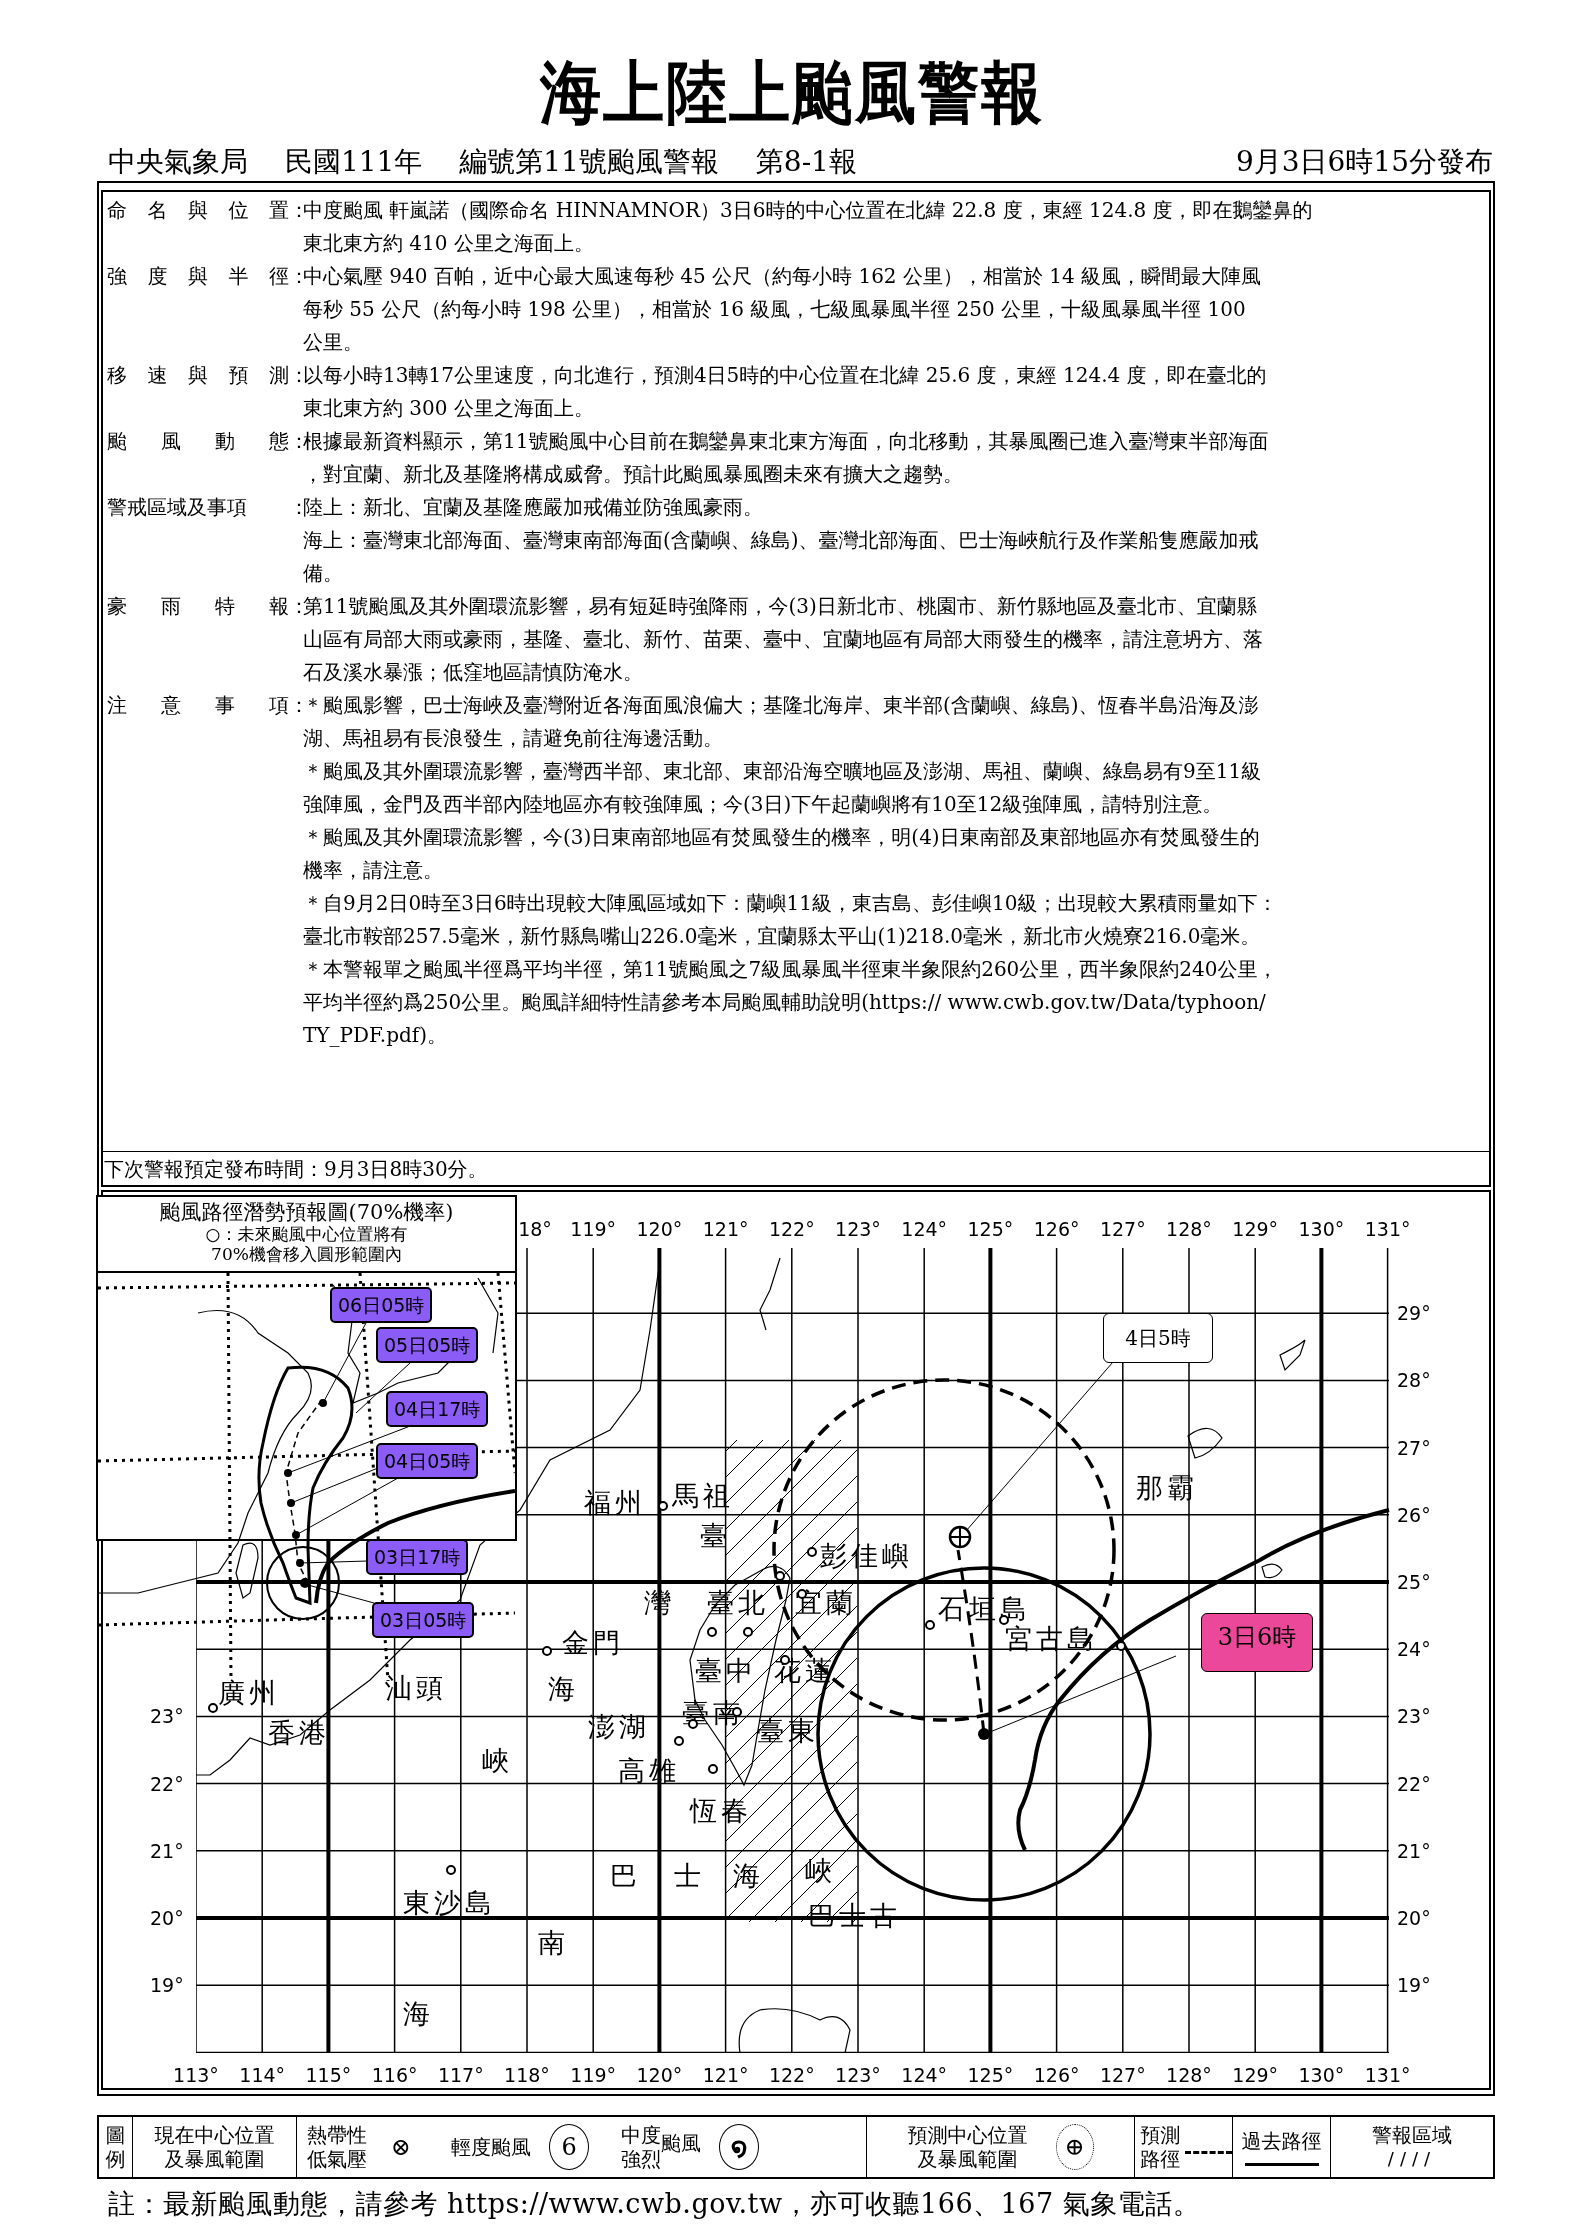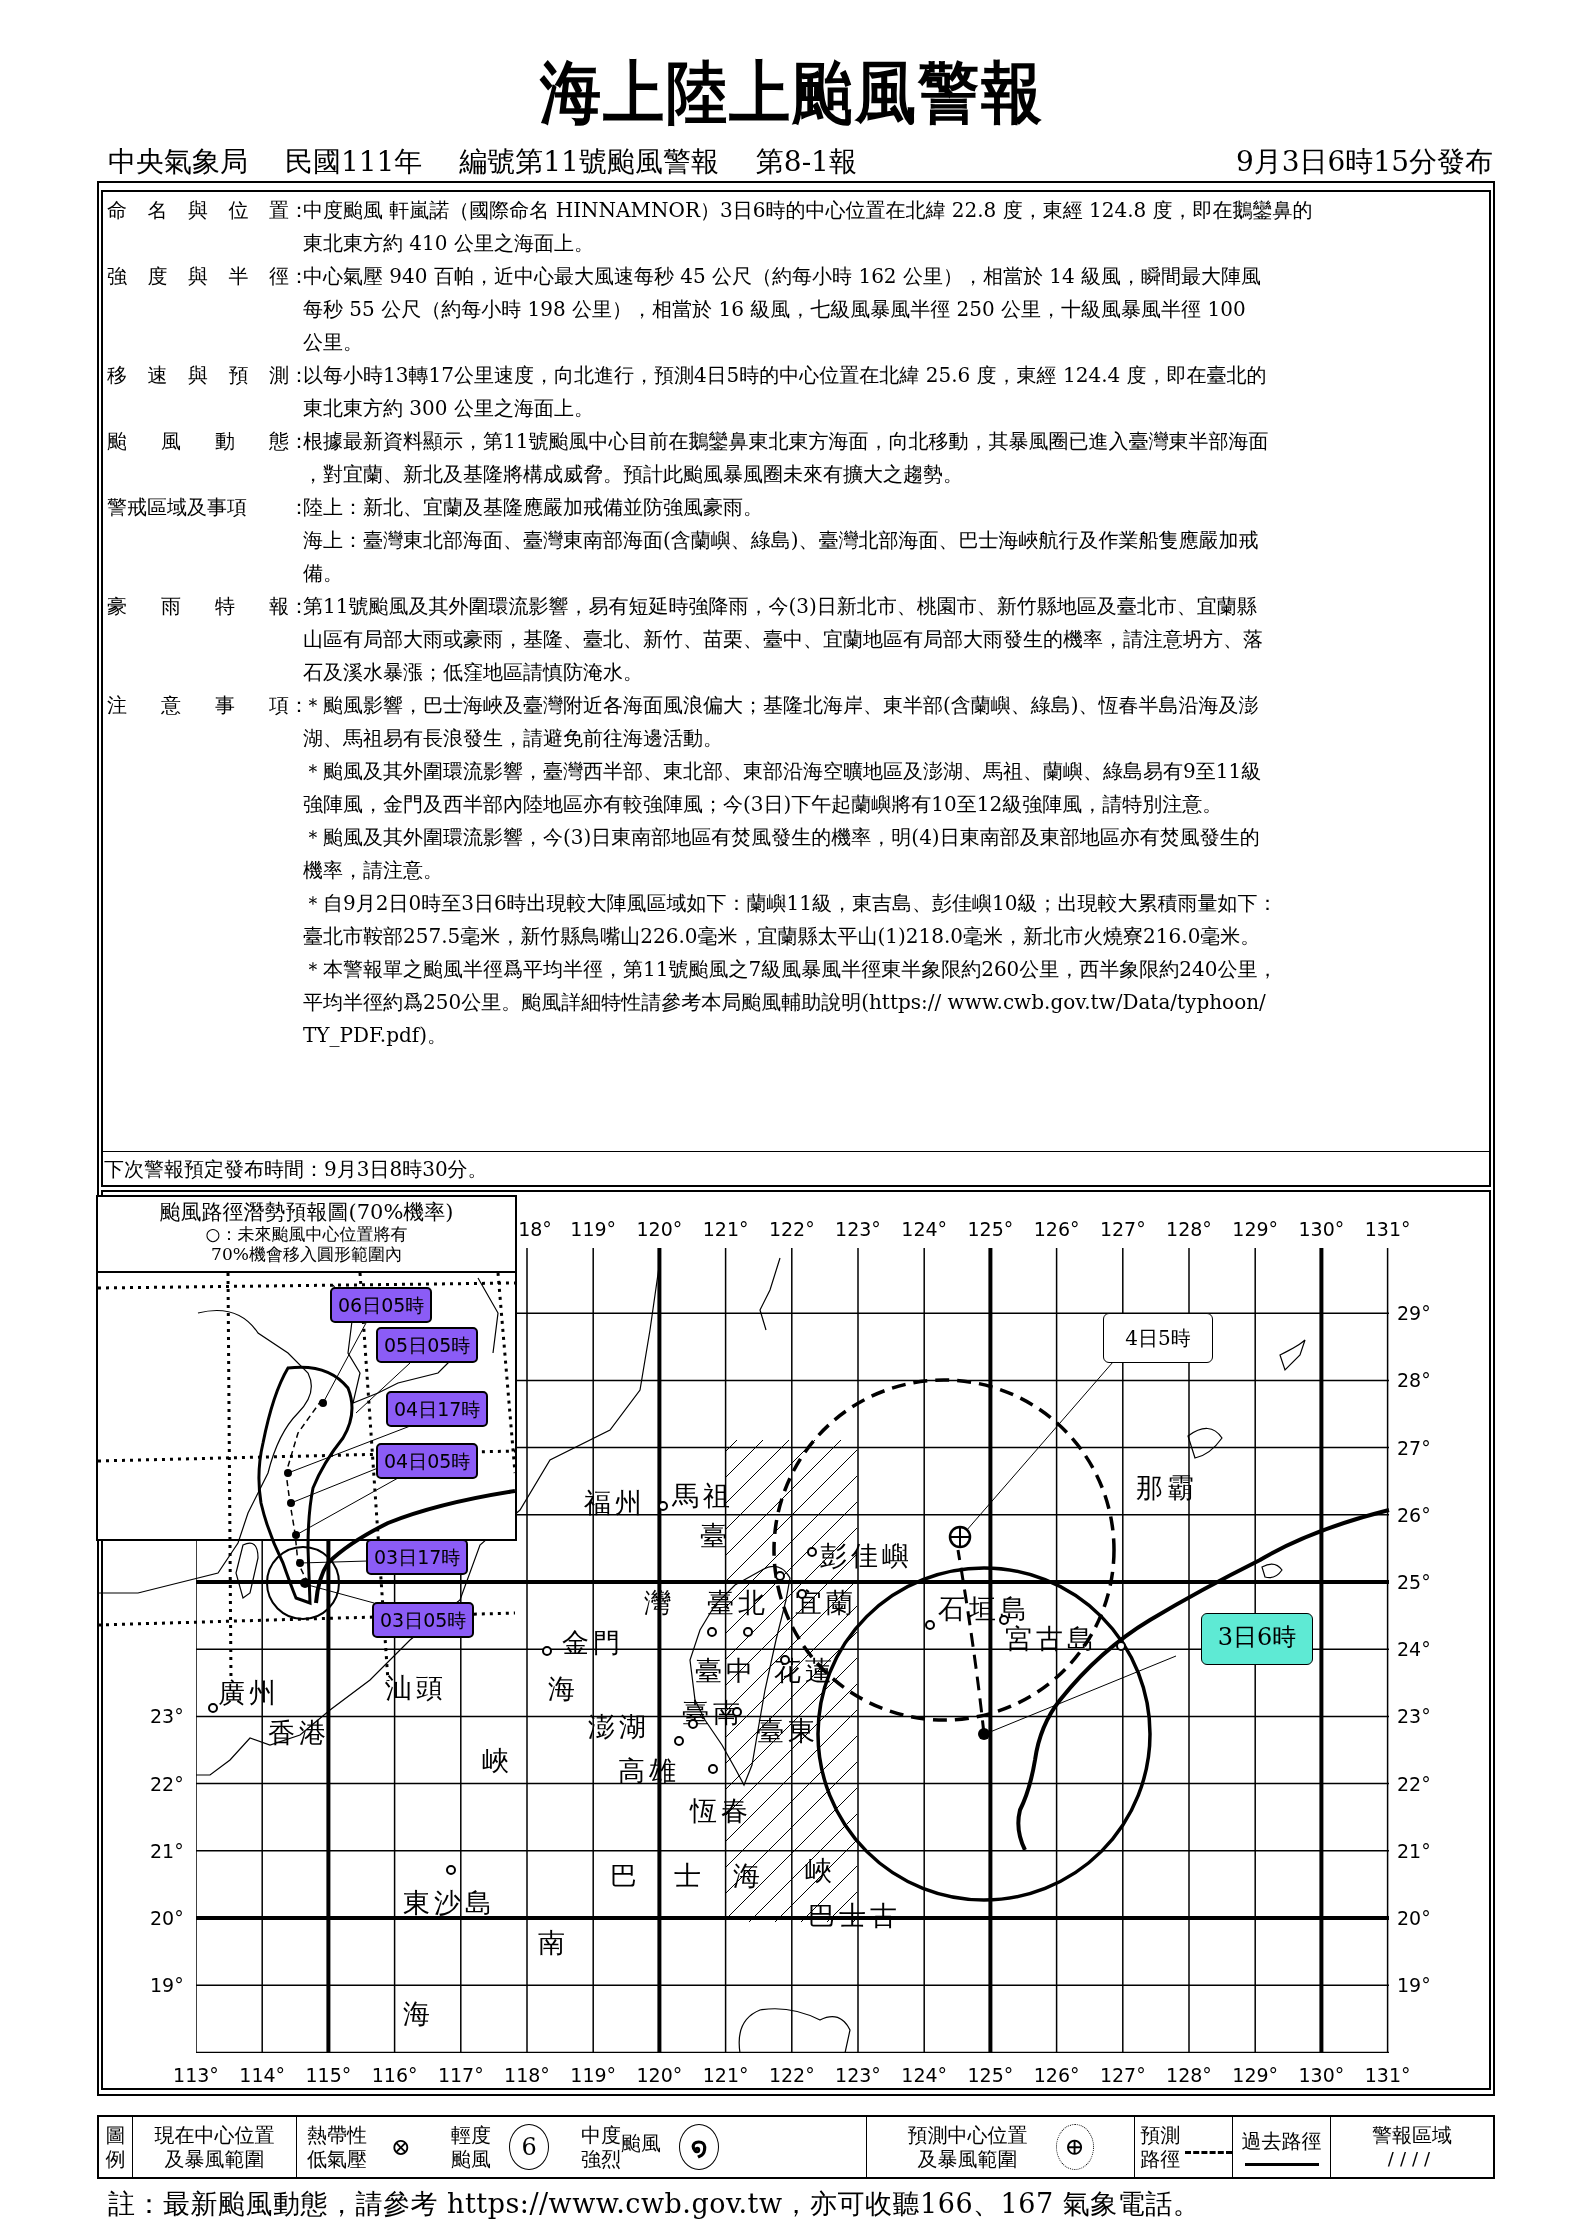--- a/index.html
+++ b/index.html
@@ -376,21 +376,21 @@
       <circle cx="1121" cy="1646" r="4" fill="#fff" stroke="#000" stroke-width="2"></circle>
       <circle cx="1004" cy="1620" r="4" fill="#fff" stroke="#000" stroke-width="2"></circle>
       <circle cx="930" cy="1625" r="4" fill="#fff" stroke="#000" stroke-width="2"></circle>
       <circle cx="213" cy="1708" r="4" fill="#fff" stroke="#000" stroke-width="2"></circle>
       <circle cx="451" cy="1870" r="4" fill="#fff" stroke="#000" stroke-width="2"></circle>
       <circle cx="547" cy="1651" r="4" fill="#fff" stroke="#000" stroke-width="2"></circle>
     </g>
 </svg>
 
 <div style="position:absolute;left:1103px;top:1313px;width:110px;height:50px;border:1.5px solid #000;border-radius:6px;background:#fff;font-size:20px;line-height:48px;text-align:center;">4日5時</div>
-<div style="position:absolute;left:1201px;top:1613px;width:112px;height:52px;border:1.5px solid #000;border-radius:6px;background:#5eead4;font-size:24px;line-height:46px;text-align:center;">3日6時</div>
+<div style="position:absolute;left:1201px;top:1613px;width:112px;height:59px;border:1.5px solid #000;border-radius:6px;background:#ec4899;font-size:24px;line-height:46px;text-align:center;">3日6時</div>
 
 <div style="position:absolute;left:96px;top:1195px;width:421px;height:346px;background:#fff;border:2px solid #000;">
   <div style="height:76px;border-bottom:2px solid #000;text-align:center;font-size:21px;line-height:23px;padding-top:4px;">
     <div>颱風路徑潛勢預報圖(70%機率)</div>
     <div style="font-size:17px;line-height:20px;">○：未來颱風中心位置將有</div>
     <div style="font-size:17px;line-height:20px;">70%機會移入圓形範圍內</div>
   </div>
   <svg width="417" height="408" viewBox="0 0 417 408" style="position:relative;">
     <g fill="none" stroke="#000" stroke-width="3" stroke-dasharray="3,5">
       <line x1="0" y1="15" x2="417" y2="10"></line>
@@ -449,21 +449,21 @@
   <div class="cell" style="width:164px;flex-direction:column;">
     <span>現在中心位置</span>
     <span>及暴風範圍</span>
   </div>
   <div class="cell" style="width:570px;justify-content:flex-start;padding-left:10px;gap:18px;">
     <span style="display:flex;flex-direction:column;text-align:left;">
       <span>熱帶性</span>
       <span>低氣壓</span>
     </span>
     <span class="sym" style="font-size:24px;margin:0 22px 0 6px;">⊗</span>
-    <span style="display:flex;flex-direction:column;">
+    <span style="display:flex;flex-direction:row;">
       <span>輕度</span>
       <span>颱風</span>
     </span>
     <span class="sym" style="width:40px;height:46px;border:1.5px solid #000;border-radius:50%;font-size:24px;">6</span>
     <span style="display:flex;align-items:center;margin-left:14px;">
       <span style="display:flex;flex-direction:column;">
         <span>中度</span>
         <span>強烈</span>
       </span>
       <span style="margin-top:-8px;">颱風</span>

